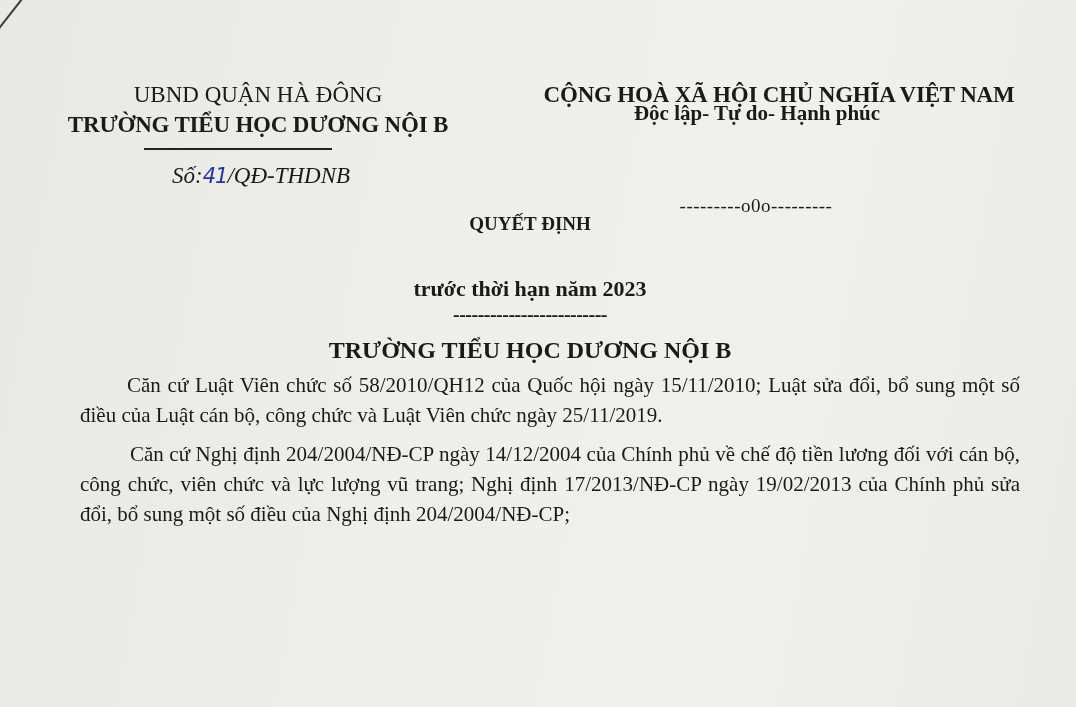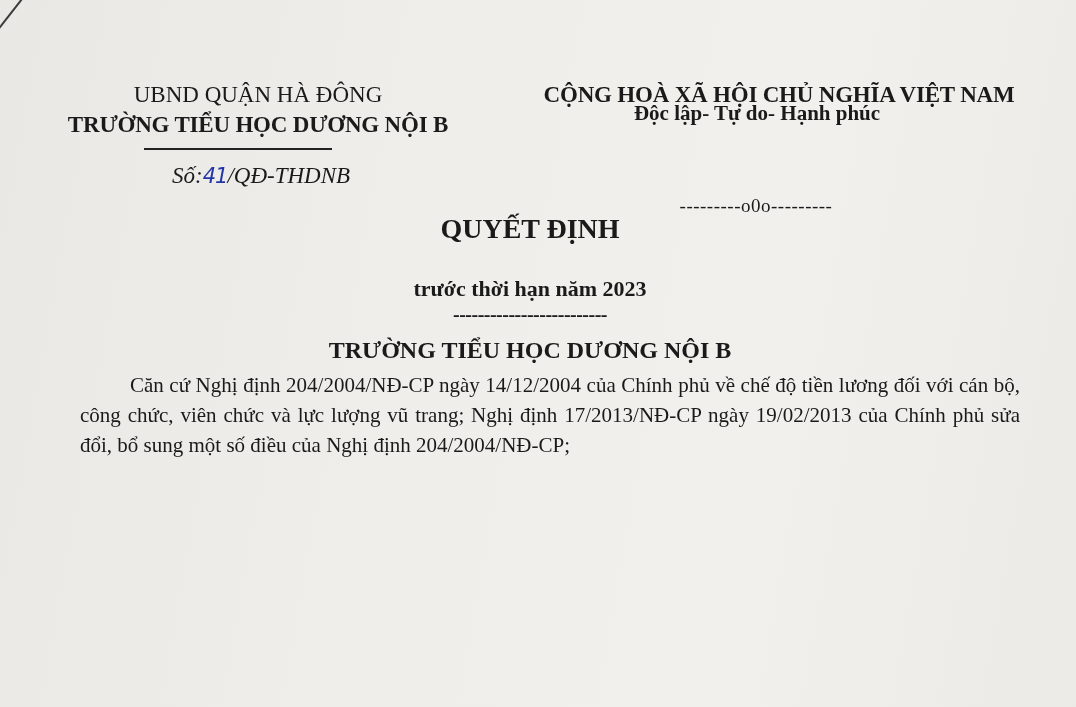--- a/index.html
+++ b/index.html
@@ -25,21 +25,21 @@
     .center { transform: translateX(-50%); text-align: center; }
     .hdr-left-1 { left: 258px; top: 82px; font-size: 23px; }
     .hdr-left-2 { left: 258px; top: 112px; font-size: 23px; font-weight: bold; letter-spacing: -0.2px; }
     .hdr-left-rule { left: 144px; top: 148px; width: 188px; height: 1.5px; background: #222; }
     .so-line { left: 172px; top: 163px; font-size: 23px; font-style: italic; }
     .so-num { color: #2336a8; font-family: "DejaVu Sans", sans-serif; font-size: 21px; letter-spacing: -1px; }
     .hdr-right-1 { left: 779px; top: 82px; font-size: 23px; font-weight: bold; letter-spacing: -0.2px; }
     .hdr-right-2 { left: 757px; top: 101px; font-size: 21px; font-weight: bold; }
     .hdr-right-3 { left: 756px; top: 147px; font-size: 19px; letter-spacing: 0.5px; margin-top: 48px; }
     .date-line { left: 626px; top: 182px; font-size: 22px; font-style: italic; }
-    .title { left: 530px; top: 213px; font-size: 28px; font-weight: bold; }
+    .title { left: 530px; top: 213px; font-size: 19px; font-weight: bold; }
     .subtitle-1 { left: 530px; top: 246px; font-size: 22px; font-weight: bold; letter-spacing: -0.3px; }
     .subtitle-2 { left: 530px; top: 276px; font-size: 22px; font-weight: bold; }
     .divider { left: 530px; top: 303px; font-size: 20px; font-weight: bold; letter-spacing: -0.5px; }
     .issuer { left: 530px; top: 337px; font-size: 24px; font-weight: bold; }
     .body-text {
       position: absolute; left: 80px; top: 370px; width: 940px;
       font-size: 21px; line-height: 30px; text-align: justify;
     }
     .para { text-indent: 50px; margin-bottom: 9px; }
     .para.l1 { text-indent: 47px; }
@@ -60,15 +60,16 @@
   <div class="abs center hdr-right-1">CỘNG HOÀ XÃ HỘI CHỦ NGHĨA VIỆT NAM</div>
   <div class="abs center hdr-right-2">Độc lập- Tự do- Hạnh phúc</div>
   <div class="abs center hdr-right-3">---------o0o---------</div>
 
   <div class="abs center title">QUYẾT ĐỊNH</div>
   <div class="abs center subtitle-2">trước thời hạn năm 2023</div>
   <div class="abs center divider">-------------------------</div>
   <div class="abs center issuer">TRƯỜNG TIỂU HỌC DƯƠNG NỘI B</div>
 
   <div class="body-text">
+    <p class="para l1">Căn cứ Luật Viên chức số 58/2010/QH12 của Quốc hội ngày 15/11/2010; Luật sửa đổi, bổ sung một số điều của Luật cán bộ, công chức và Luật Viên chức ngày 25/11/2019.</p>
     <p class="para">Căn cứ Nghị định 204/2004/NĐ-CP ngày 14/12/2004 của Chính phủ về chế độ tiền lương đối với cán bộ, công chức, viên chức và lực lượng vũ trang; Nghị định 17/2013/NĐ-CP ngày 19/02/2013 của Chính phủ sửa đổi, bổ sung một số điều của Nghị định 204/2004/NĐ-CP;</p>
   </div>
 </div>
 
 </body></html>

